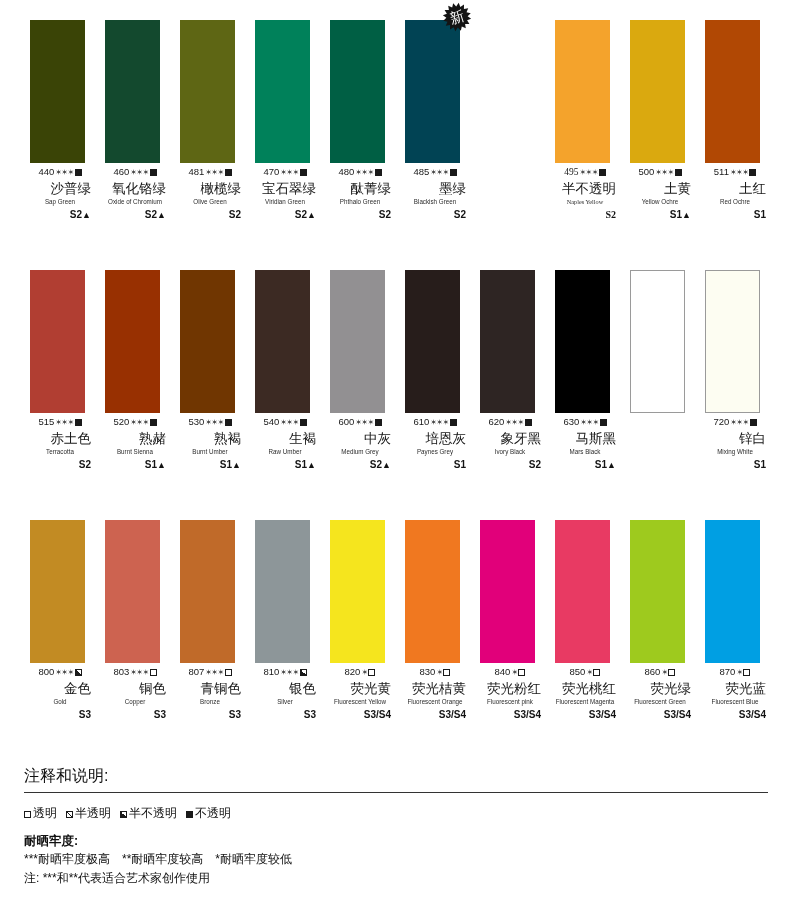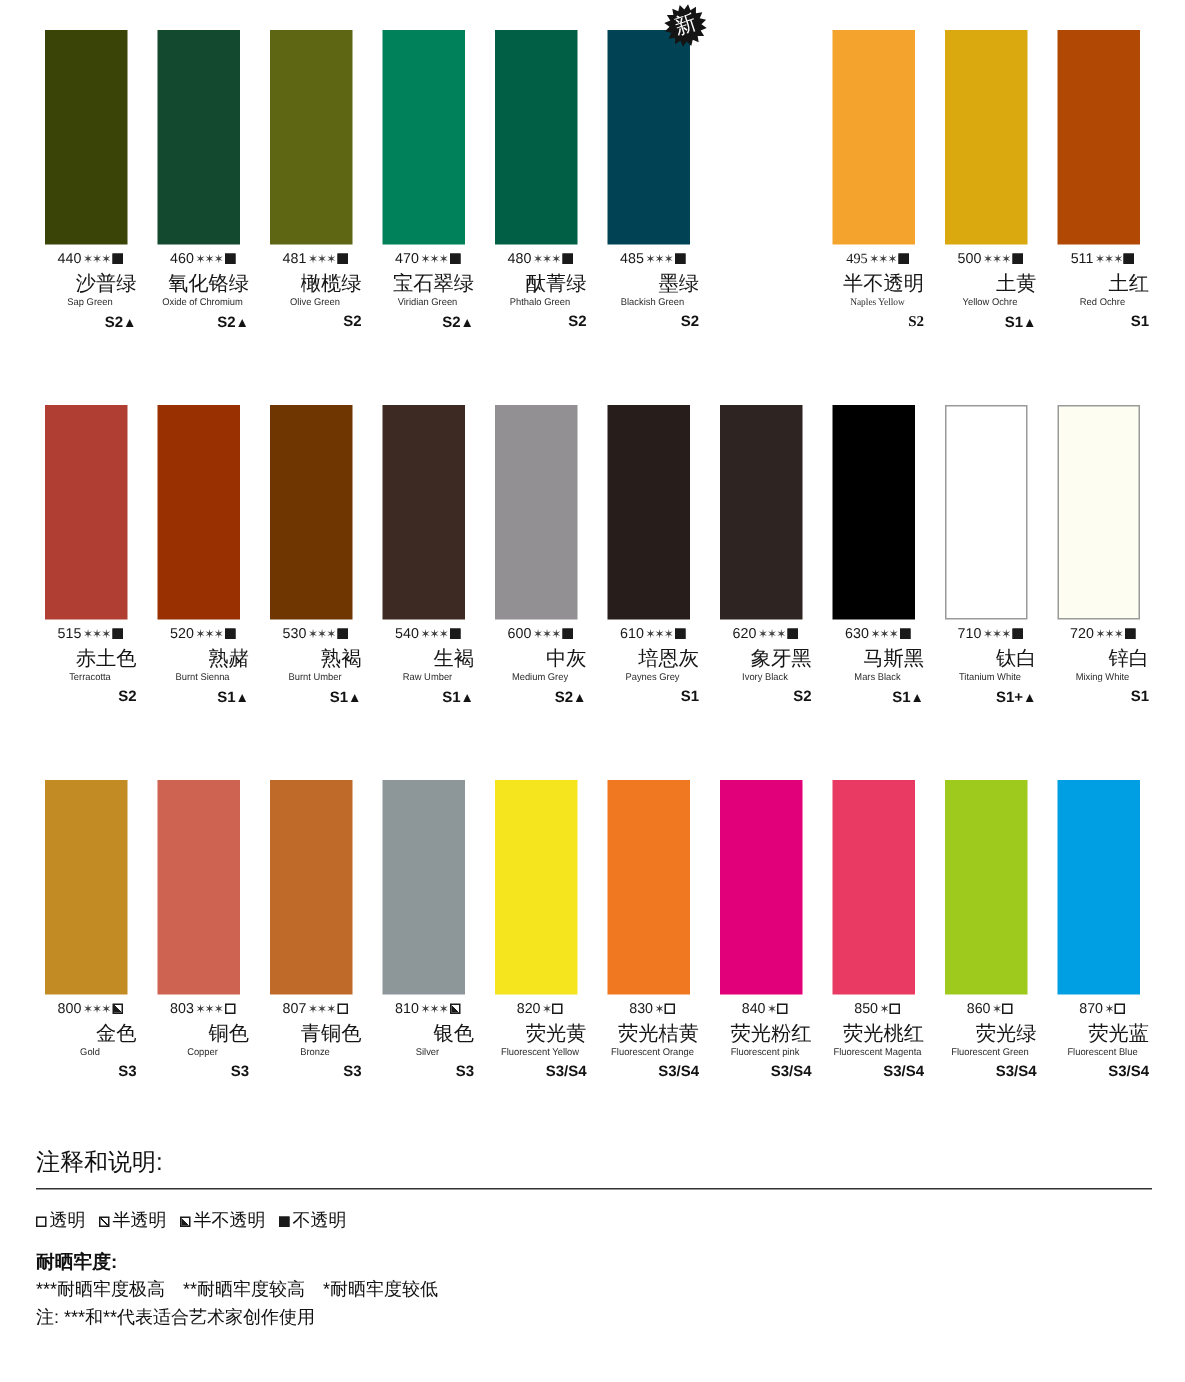--- a/index.html
+++ b/index.html
@@ -311,26 +311,20 @@
         <div class="chip" style="background: rgb(0, 0, 0);"></div>
         <div class="meta">
           <div class="line-code"><span class="num">630</span><span class="stars">✶✶✶</span><span class="ob full"></span></div>
           <div class="line-cn">马斯黑</div>
           <div class="line-en">Mars Black</div>
           <div class="line-s"><span>S1</span><span class="tri">▲</span></div>
         </div>
       </div>
       <div class="cell" style="left: 629px;">
         <div class="chip bordered" style="background: rgb(255, 255, 255);"></div>
-        <div class="meta">
-          <div class="line-code"><span class="num">710</span><span class="stars">✶✶✶</span><span class="ob full"></span></div>
-          <div class="line-cn">钛白</div>
-          <div class="line-en">Titanium White</div>
-          <div class="line-s"><span>S1+</span><span class="tri">▲</span></div>
-        </div>
       </div>
       <div class="cell" style="left: 704px;">
         <div class="chip bordered" style="background: rgb(253, 253, 242);"></div>
         <div class="meta">
           <div class="line-code"><span class="num">720</span><span class="stars">✶✶✶</span><span class="ob full"></span></div>
           <div class="line-cn">锌白</div>
           <div class="line-en">Mixing White</div>
           <div class="line-s"><span>S1</span></div>
         </div>
       </div>

